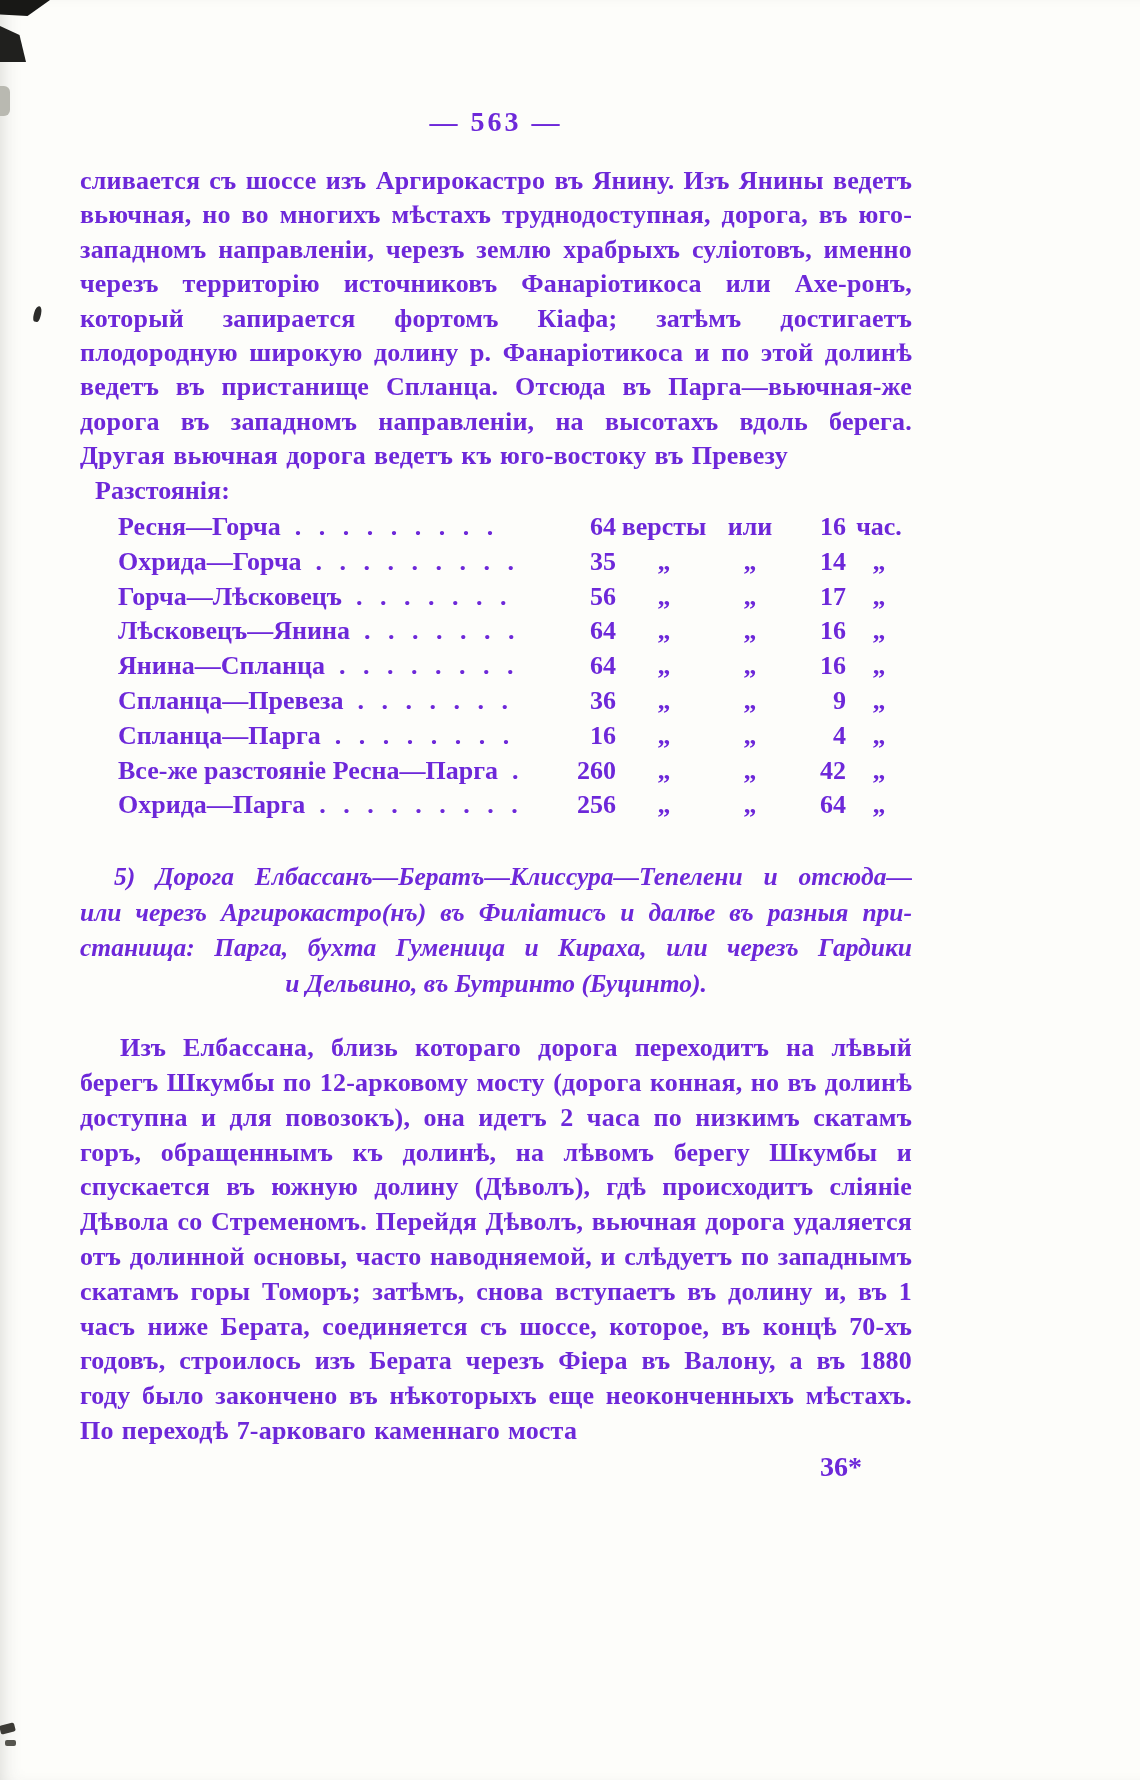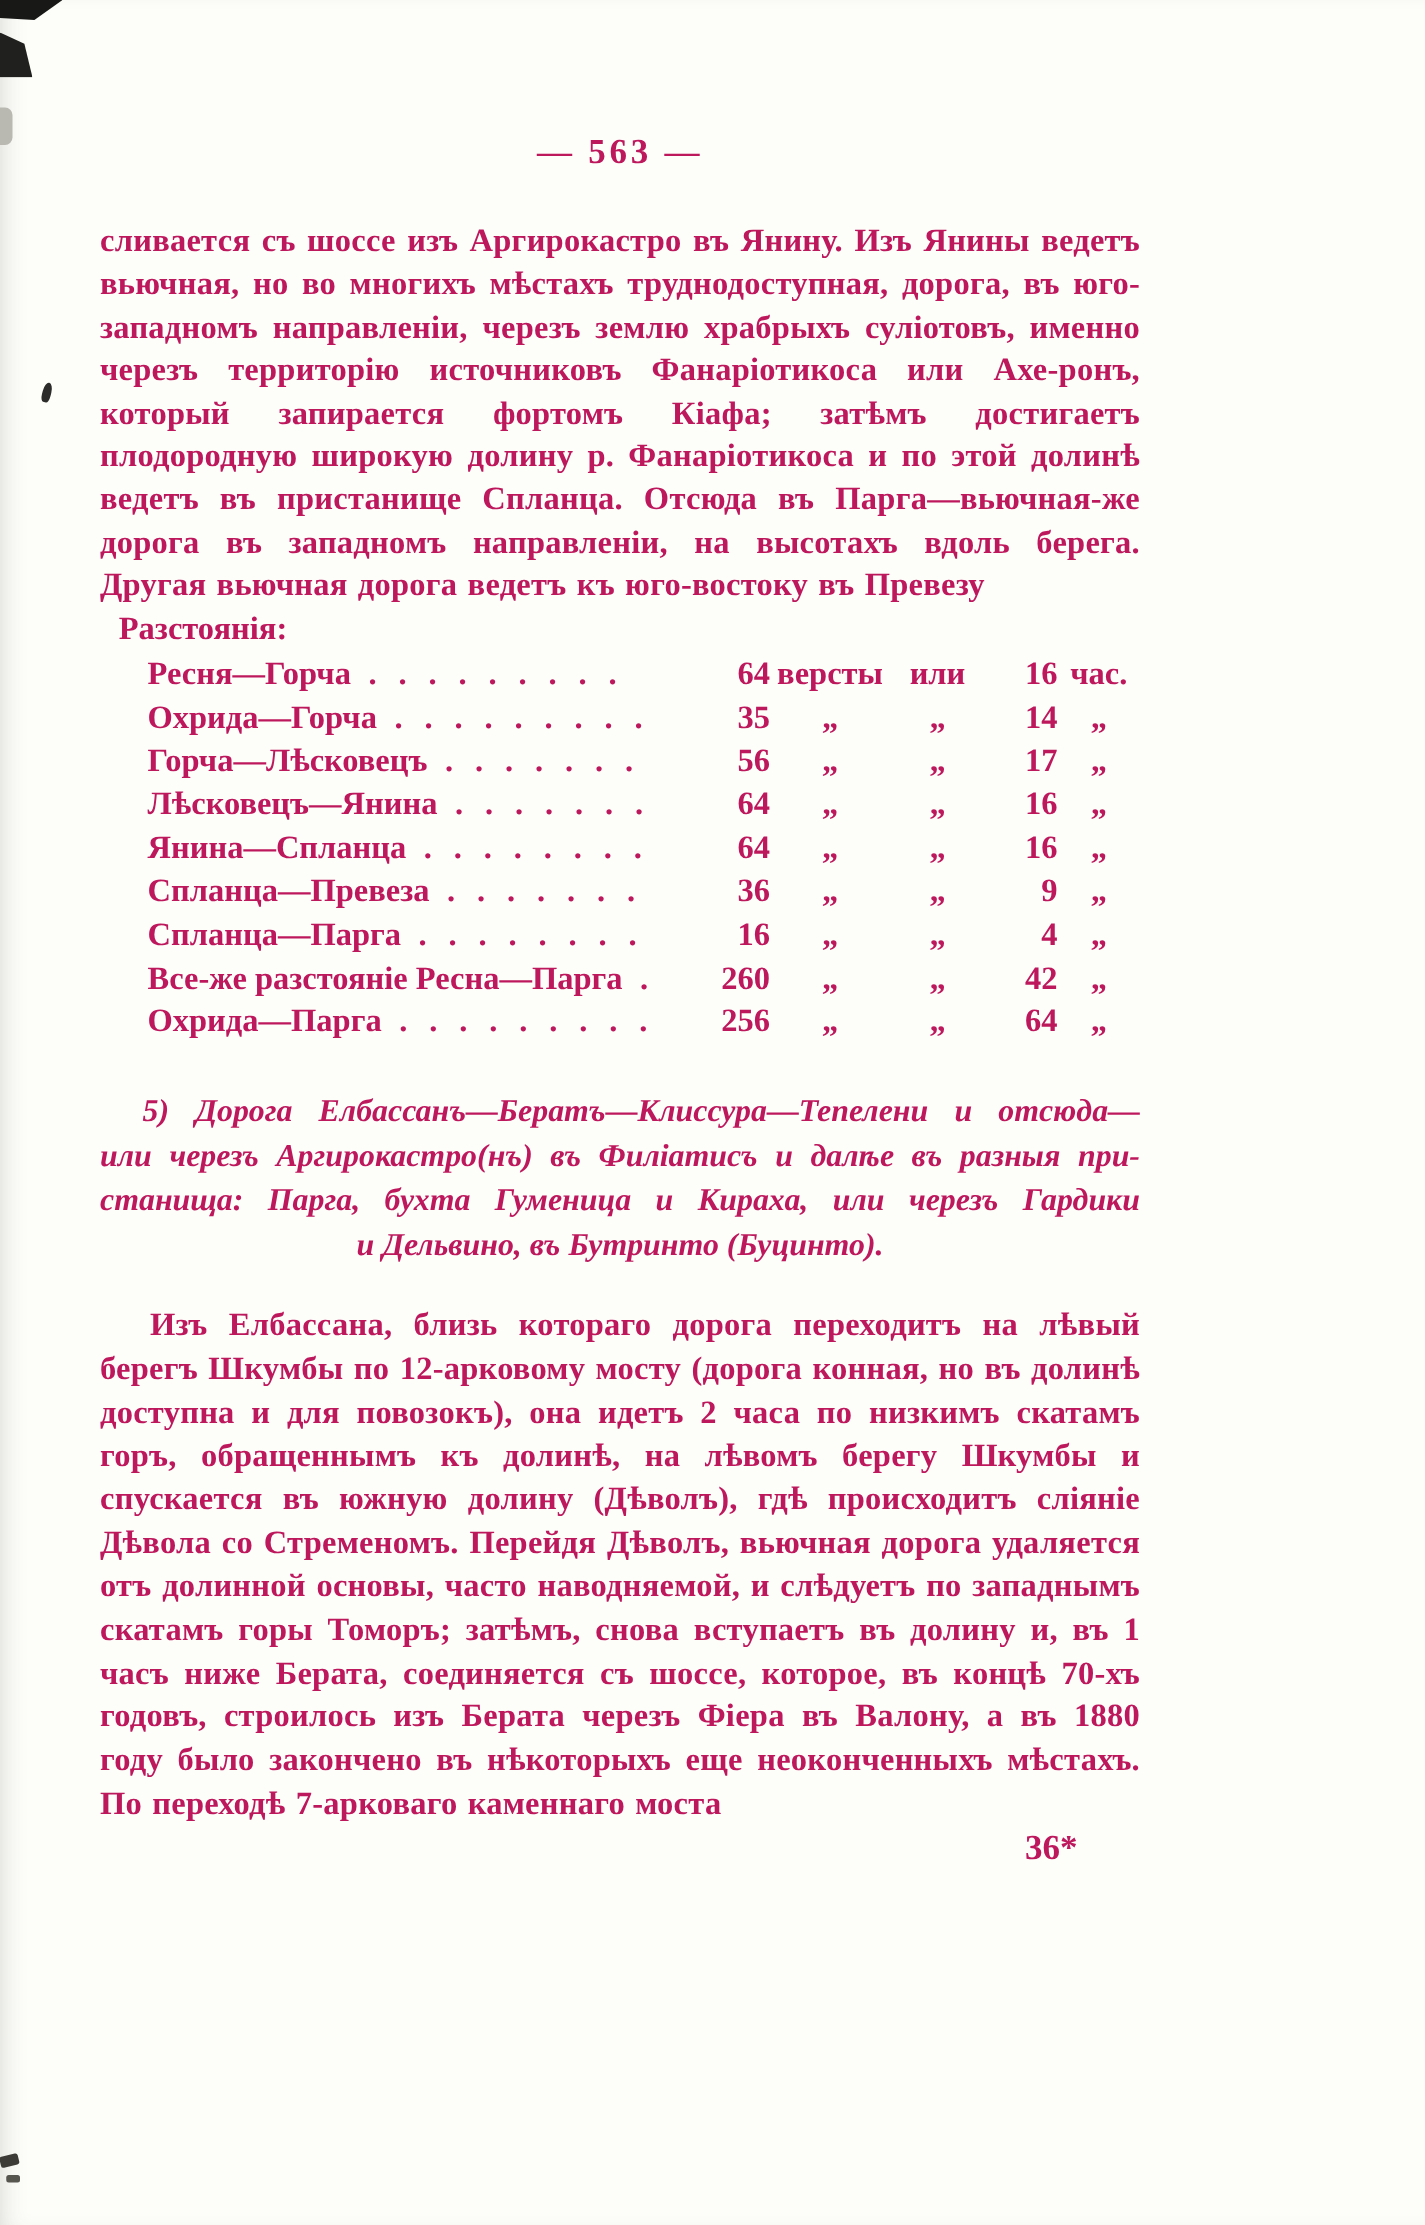--- a/index.html
+++ b/index.html
@@ -7,21 +7,21 @@
     padding: 0;
     background: #fdfdfa;
   }
   .page {
     position: relative;
     width: 1140px;
     height: 1780px;
     background: #fdfdfa;
     overflow: hidden;
     font-family: "Liberation Serif", "DejaVu Serif", serif;
-    color: #be185d;
+    color: #6d28d9;
     box-shadow: inset 14px 0 22px -16px rgba(60,60,55,0.25);
   }
   .content {
     position: absolute;
     left: 80px;
     top: 0;
     width: 832px;
   }
   .page-number {
     margin-top: 106px;
@@ -32,21 +32,21 @@
   }
   .para {
     margin: 0;
     font-size: 26px;
     font-weight: 700;
     line-height: 34.4px;
     text-align: justify;
     letter-spacing: 0.2px;
     word-spacing: 1.5px;
   }
-  .p-top { margin-top: 38px; }
+  .p-top { margin-top: 26px; }
   .dist-label {
     font-size: 26px;
     font-weight: 700;
     line-height: 34.4px;
     margin-left: 15px;
   }
   .dist-table {
     margin: 2px 0 0 38px;
     font-weight: 700;
   }

